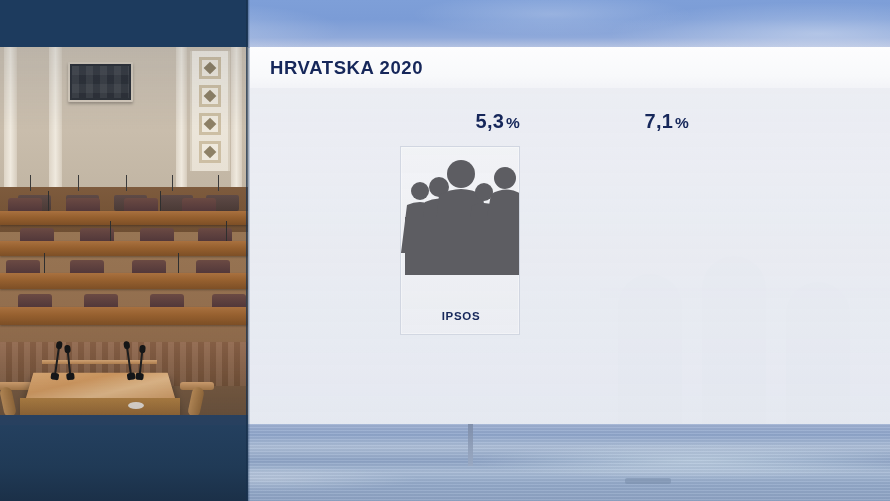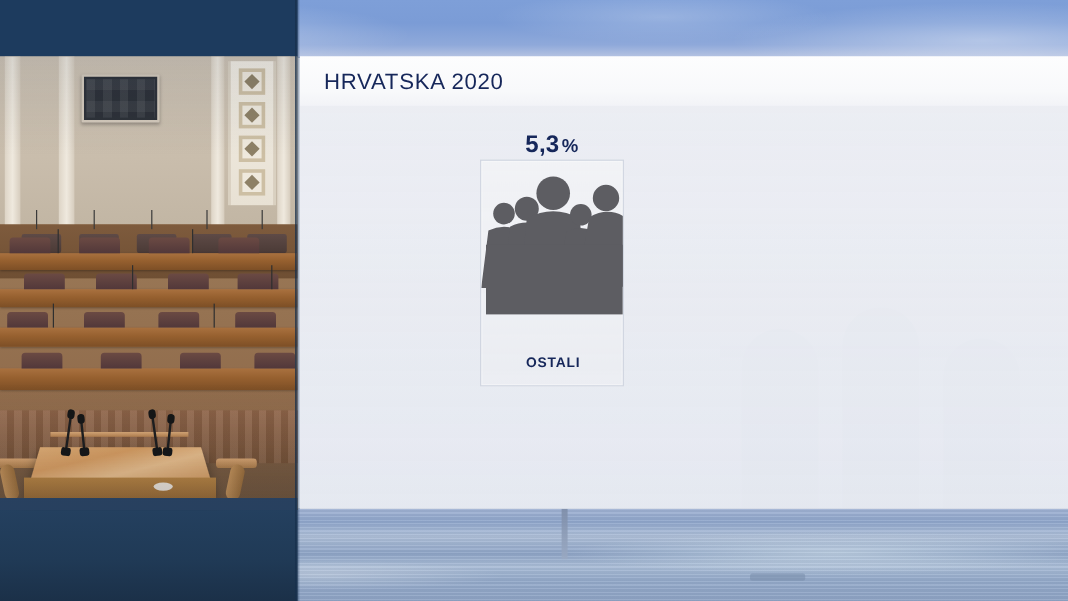--- a/index.html
+++ b/index.html
@@ -220,37 +220,37 @@
     position:absolute; left:250px; top:47px; width:640px; height:377px;
     background:linear-gradient(180deg, rgba(255,255,255,.62) 0%, rgba(246,247,250,.55) 55%, rgba(240,242,247,.52) 100%);
   }
   .panel-header {
     position:absolute; left:0; top:0; width:640px; height:41px;
     background:linear-gradient(180deg,#fdfdfe 0%, #f8f9fb 70%, #f2f3f7 100%);
     display:flex; align-items:center;
   }
   .panel-title {
     margin-left:20px;
-    font-size:18.5px; font-weight:normal; letter-spacing:.6px;
+    font-size:18.5px; font-weight:bold; letter-spacing:.6px;
     color:#16275a;
     font-family:"Liberation Sans", sans-serif;
   }
   .panel-body {
     position:absolute; left:0; top:41px; width:640px; height:336px;
     background:linear-gradient(180deg, rgba(232,234,241,.78) 0%, rgba(230,233,240,.70) 45%, rgba(226,230,239,.62) 100%);
   }
 
   .cards {
     position:absolute; left:150px; top:22px;
     display:flex; gap:49px;
   }
   .card { width:120px; position:relative; }
   .card-value {
-    text-align:center; font-size:20px; font-weight:bold;
-    color:#16275a; letter-spacing:.2px; 
+    text-align:right; font-size:20px; font-weight:bold;
+    color:#16275a; letter-spacing:.2px; margin-bottom:13px;
     white-space:nowrap;
   }
   .card-value .pct { font-size:15.5px; font-weight:bold; margin-left:2px; }
   .card-box {
     width:120px; height:189px;
     background:linear-gradient(180deg, rgba(242,243,246,.92), rgba(235,237,242,.88));
     border:1px solid rgba(205,210,222,.85);
     position:relative; overflow:hidden;
     box-shadow:0 0 0 1px rgba(255,255,255,.35) inset;
   }
@@ -413,25 +413,28 @@
                   <circle cx="83" cy="45" r="9"></circle>
                   <path d="M71 59 q12 -6 24 0 l3 46 -8 1 -3 -21 -4 21 -8 0 -2 -23 -4 23 -6 0z"></path>
 
                   <circle cx="104" cy="31" r="11"></circle>
                   <path d="M90 47 q16 -9 30 0 l0 58 -9 0 -4 -28 -4 28 -11 0 -3 -30 -4 30 -5 0z"></path>
 
                   <rect x="4" y="70" width="114" height="58"></rect>
                 </g>
               </svg>
             </div>
-            <div class="card-label">OSTALI</div>
+            <div class="card-label">IPSOS</div>
           </div>
         </div>
 
         <div class="card">
+          <div class="card-value">
+            <span>7,1</span><span class="pct">%</span>
+          </div>
         </div>
 
       </div>
 
     </div>
   </div>
 
 </div>
 
 </body></html>

